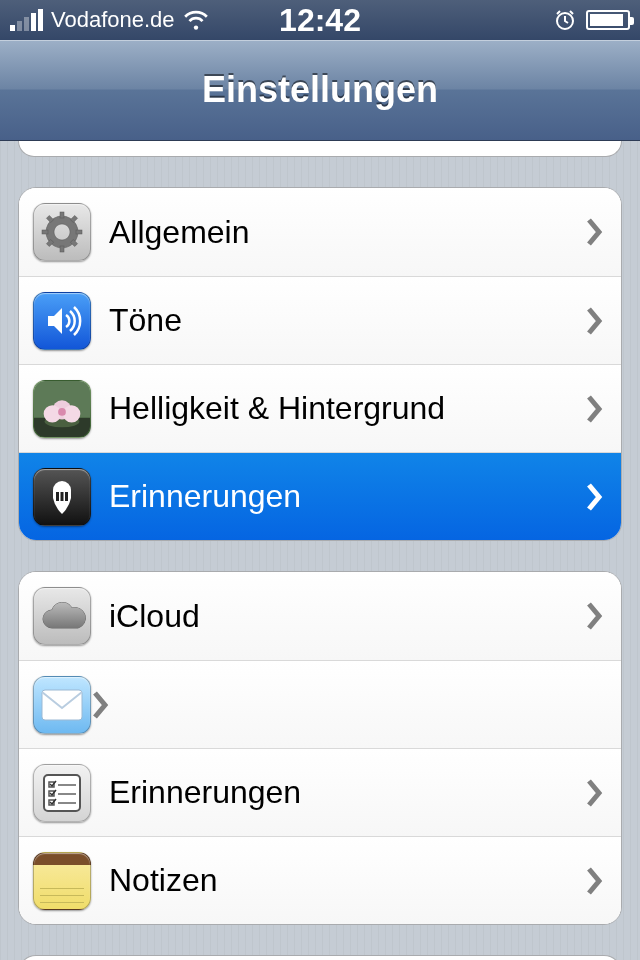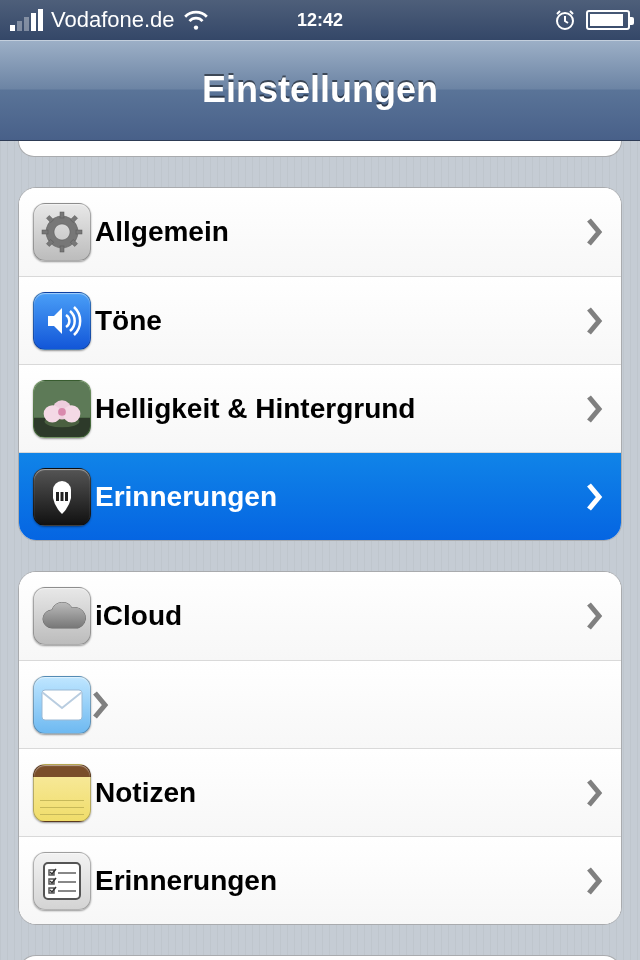--- a/index.html
+++ b/index.html
@@ -28,21 +28,21 @@
   }
   .sb-left { display: flex; align-items: center; gap: 8px; }
   .signal { display: inline-flex; align-items: flex-end; gap: 2px; }
   .signal span { width: 5px; background: #fff; display: inline-block; }
   .signal span.off { background: rgba(255,255,255,0.35); }
   .b1{height:6px}.b2{height:10px}.b3{height:14px}.b4{height:18px}.b5{height:22px}
   .carrier { font-size: 22px; font-weight: 400; }
   .wifi-svg { width:26px; height:20px; }
   .sb-center {
     position: absolute; left: 0; right: 0; text-align: center;
-    font-size: 18px; font-weight: 700; pointer-events: none;
+    font-size: 32px; font-weight: 700; pointer-events: none;
   }
   .sb-right { margin-left: auto; display:flex; align-items:center; gap:10px; }
   .alarm { width:22px; height:22px; }
   .battery {
     width: 44px; height: 20px; border: 2px solid #fff; border-radius: 3px;
     position: relative; padding: 2px;
   }
   .battery::after {
     content:""; position:absolute; right:-6px; top:5px; width:4px; height:8px;
     background:#fff; border-radius:0 2px 2px 0;
@@ -89,25 +89,25 @@
     padding: 0 18px 0 14px;
     border-top: 1px solid #d9d9d9;
     position: relative;
     background: linear-gradient(#fff,#f7f7f7);
   }
   .row:first-child { border-top: none; }
   .row.selected {
     background: linear-gradient(#1084e8, #0565e2);
   }
   .row-label {
-    font-size: 28px;
-    font-weight: 700;
+    font-size: 32px;
+    font-weight: 400;
     color: #000;
     flex: 1;
-    margin-left: 4px;
+    margin-left: 18px;
   }
   .row.selected .row-label { color: #fff; }
 
   .chevron { width: 18px; height: 30px; flex: 0 0 auto; }
   .chevron path { stroke: #808080; stroke-width: 5; fill: none; }
   .row.selected .chevron path { stroke: #fff; }
 
   
   .icon {
     width: 58px; height: 58px; border-radius: 12px; flex: 0 0 auto;
@@ -307,52 +307,52 @@
           <rect x="2" y="2" width="40" height="30" rx="3" fill="#fff" stroke="#9bb9d4" stroke-width="1"></rect>
           <path d="M2 4 L22 20 L42 4" fill="none" stroke="#b9cde0" stroke-width="2"></path>
         </svg>
       </div>
       <svg class="chevron" viewBox="0 0 18 30">
           <path d="M4 3 L14 15 L4 27"></path>
         </svg>
     </div>
 
     <div class="row">
-      <div class="icon ic-notes">
-        <div class="nline"></div>
-          <div class="nline"></div>
-          <div class="nline"></div>
-      </div>
-      <div class="row-label">Notizen</div>
-      <svg class="chevron" viewBox="0 0 18 30">
-          <path d="M4 3 L14 15 L4 27"></path>
-        </svg>
-    </div>
-
-    <div class="row">
       <div class="icon ic-reminders">
         <svg viewBox="0 0 44 44">
           <rect x="4" y="4" width="36" height="36" rx="4" fill="#fff" stroke="#555" stroke-width="2"></rect>
           <rect x="9" y="11" width="5" height="5" fill="none" stroke="#555" stroke-width="1.5"></rect>
           <path d="M10 13 l2 2 l4 -5" stroke="#333" stroke-width="1.5" fill="none"></path>
           <line x1="18" y1="14" x2="36" y2="14" stroke="#888" stroke-width="2"></line>
           <rect x="9" y="20" width="5" height="5" fill="none" stroke="#555" stroke-width="1.5"></rect>
           <path d="M10 22 l2 2 l4 -5" stroke="#333" stroke-width="1.5" fill="none"></path>
           <line x1="18" y1="23" x2="36" y2="23" stroke="#888" stroke-width="2"></line>
           <rect x="9" y="29" width="5" height="5" fill="none" stroke="#555" stroke-width="1.5"></rect>
           <path d="M10 31 l2 2 l4 -5" stroke="#333" stroke-width="1.5" fill="none"></path>
           <line x1="18" y1="32" x2="36" y2="32" stroke="#888" stroke-width="2"></line>
         </svg>
       </div>
       <div class="row-label">Erinnerungen</div>
       <svg class="chevron" viewBox="0 0 18 30">
           <path d="M4 3 L14 15 L4 27"></path>
         </svg>
     </div>
 
+    <div class="row">
+      <div class="icon ic-notes">
+        <div class="nline"></div>
+          <div class="nline"></div>
+          <div class="nline"></div>
+      </div>
+      <div class="row-label">Notizen</div>
+      <svg class="chevron" viewBox="0 0 18 30">
+          <path d="M4 3 L14 15 L4 27"></path>
+        </svg>
+    </div>
+
   </div>
 
   <div class="partial-group">
     <div class="partial-row">
       <div class="ic-green"></div>
     </div>
   </div>
 
 </div>
 

